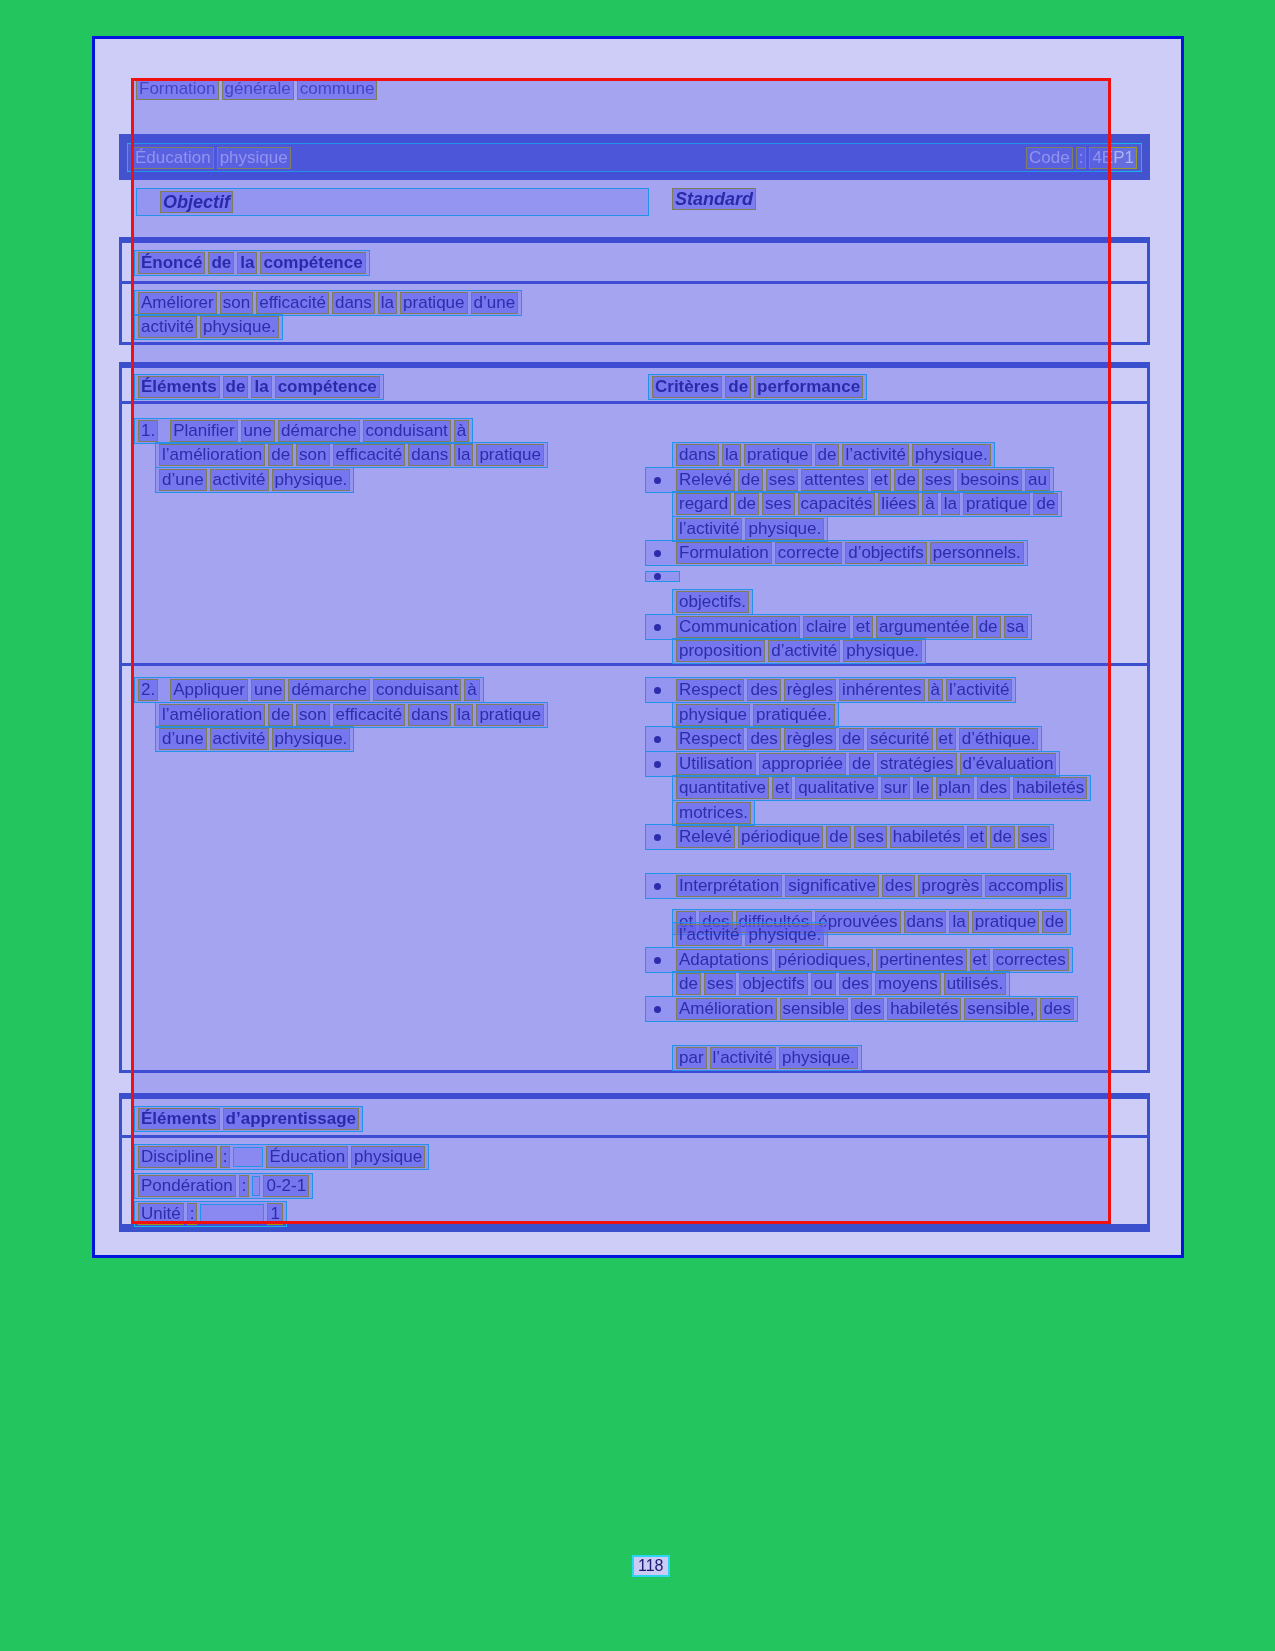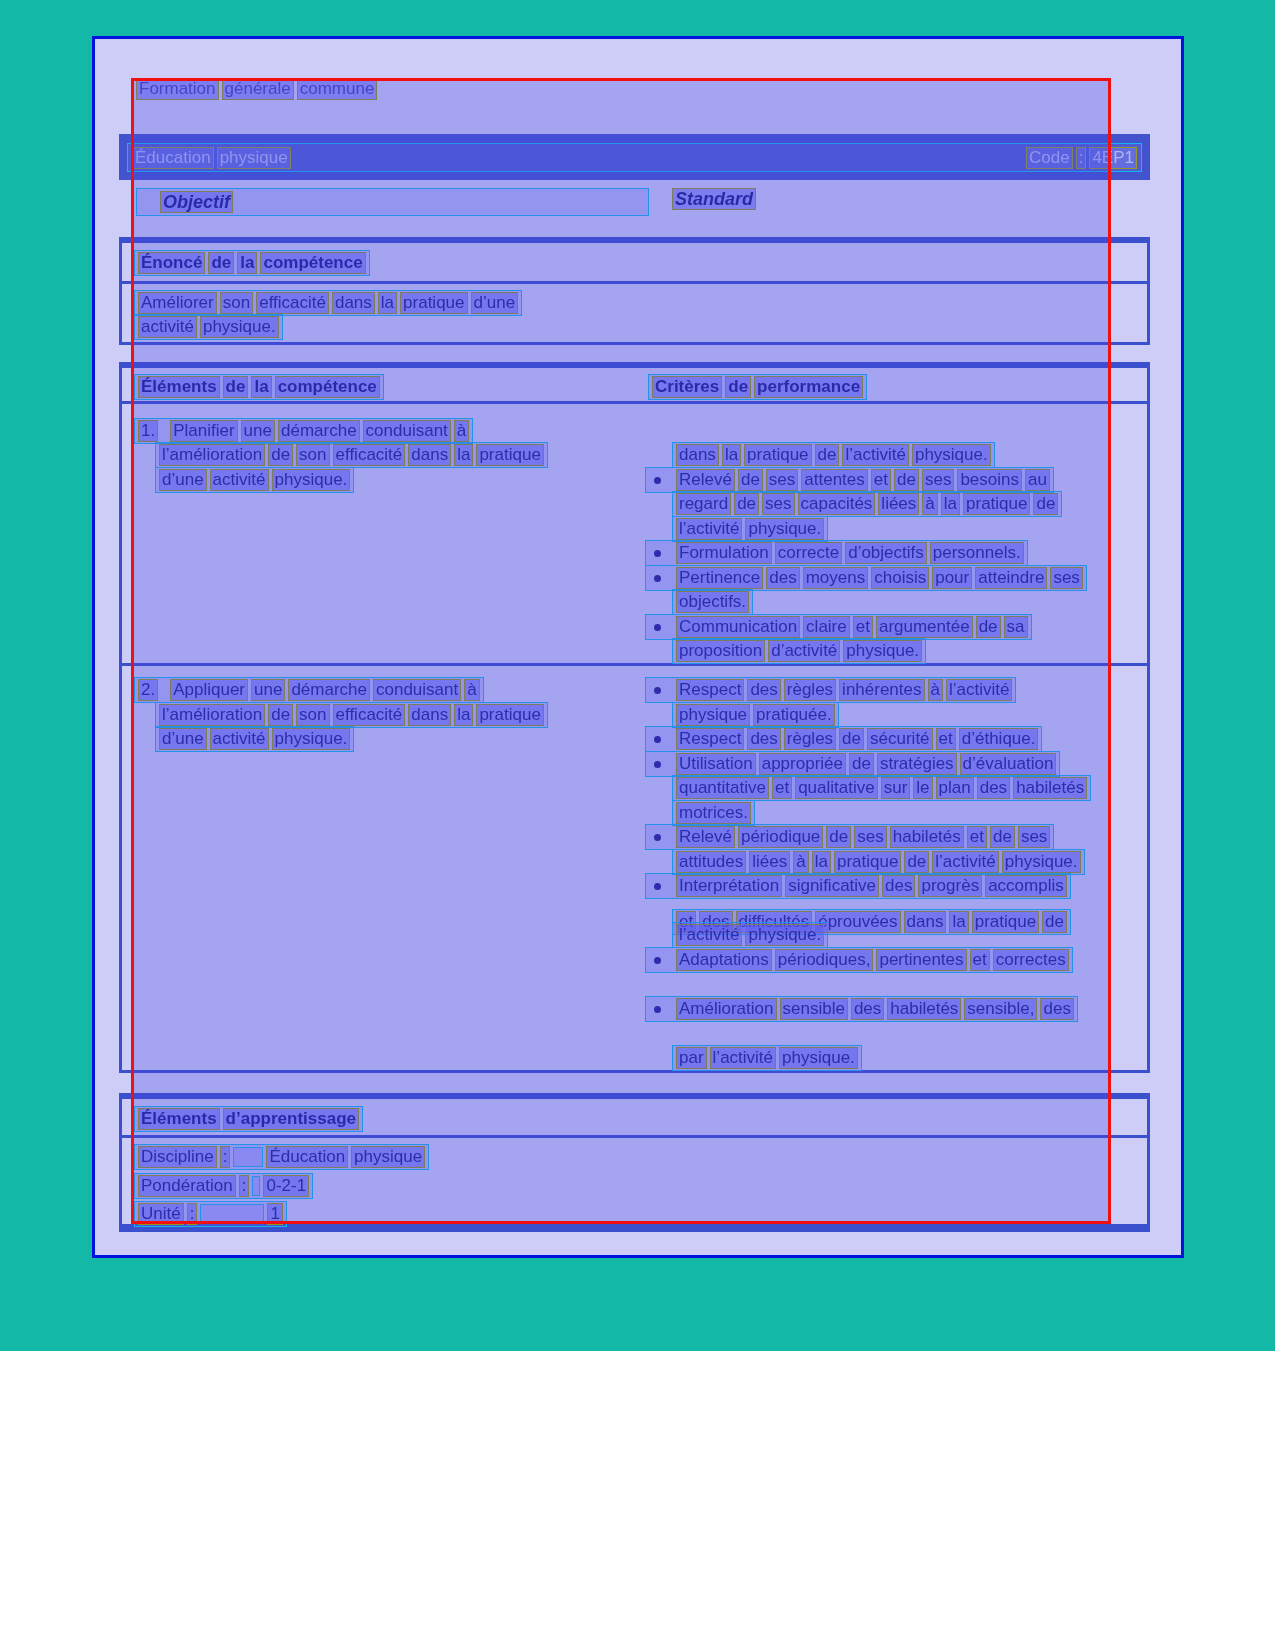--- a/index.html
+++ b/index.html
@@ -1,17 +1,17 @@
 <!DOCTYPE html>
 <html><head>
 <meta charset="utf-8">
 <style>
   html,body{margin:0;padding:0;}
   body{background:#ffffff;font-family:"Liberation Sans","DejaVu Sans",sans-serif;}
-  .screen{position:relative;width:1275px;height:1351px;background:#14b8a6;overflow:hidden;}
+  .screen{position:relative;width:1275px;height:1651px;background:#22c55e;overflow:hidden;}
 
   .pagebox{position:absolute;left:92px;top:36px;width:1086px;height:1216px;
            background:#cdcdf7;border:3px solid #0014dd;}
 
   .bar{position:absolute;left:119px;top:134px;width:1031px;height:46px;background:#4353cd;}
   .bar-lb{position:absolute;left:8px;right:8px;top:9px;bottom:8px;
           border:1px solid #17b4ec;background:rgba(140,140,250,.18);
           display:flex;justify-content:space-between;align-items:center;padding:0 4px;}
 
   .tbl{position:absolute;border:3px solid #3b50cc;border-top-width:6px;background:transparent;}
@@ -145,21 +145,20 @@
   </div>
   <div class="line" style="left:645px;top:540px">
     <span class="lb">
         <span class="bdot"></span>
         <span class="ww"><span class="w">Formulation</span><span class="w">correcte</span><span class="w">d’objectifs</span><span class="w">personnels.</span></span>
       </span>
   </div>
   <div class="line" style="left:645px;top:565px">
     <span class="lb">
         <span class="bdot"></span>
-        <span class="ww"><span class="w">Pertinence</span><span class="w">des</span><span class="w">moyens</span><span class="w">choisis</span><span class="w">pour</span><span class="w">atteindre</span><span class="w">ses</span></span>
       </span>
   </div>
   <div class="line" style="left:672px;top:589px">
     <span class="lb">
         <span class="ww"><span class="w">objectifs.</span></span>
       </span>
   </div>
   <div class="line" style="left:645px;top:614px">
     <span class="lb">
         <span class="bdot"></span>
@@ -221,45 +220,45 @@
     <span class="lb">
         <span class="ww"><span class="w">motrices.</span></span>
       </span>
   </div>
   <div class="line" style="left:645px;top:824px">
     <span class="lb">
         <span class="bdot"></span>
         <span class="ww"><span class="w">Relevé</span><span class="w">périodique</span><span class="w">de</span><span class="w">ses</span><span class="w">habiletés</span><span class="w">et</span><span class="w">de</span><span class="w">ses</span></span>
       </span>
   </div>
-  <div class="line" style="left:672px;top:849px">
-    <span class="lb">
-        <span class="ww"><span class="w">attitudes</span><span class="w">liées</span><span class="w">à</span><span class="w">la</span><span class="w">pratique</span><span class="w">de</span><span class="w">l’activité</span><span class="w">physique.</span></span>
-      </span>
-  </div>
   <div class="line" style="left:645px;top:873px">
     <span class="lb">
         <span class="bdot"></span>
         <span class="ww"><span class="w">Interprétation</span><span class="w">significative</span><span class="w">des</span><span class="w">progrès</span><span class="w">accomplis</span></span>
       </span>
   </div>
   <div class="line" style="left:672px;top:909px">
     <span class="lb">
         <span class="ww"><span class="w">et</span><span class="w">des</span><span class="w">difficultés</span><span class="w">éprouvées</span><span class="w">dans</span><span class="w">la</span><span class="w">pratique</span><span class="w">de</span></span>
       </span>
   </div>
   <div class="line" style="left:672px;top:922px">
     <span class="lb">
         <span class="ww"><span class="w">l’activité</span><span class="w">physique.</span></span>
       </span>
   </div>
   <div class="line" style="left:645px;top:947px">
     <span class="lb">
         <span class="bdot"></span>
         <span class="ww"><span class="w">Adaptations</span><span class="w">périodiques,</span><span class="w">pertinentes</span><span class="w">et</span><span class="w">correctes</span></span>
+      </span>
+  </div>
+  <div class="line" style="left:672px;top:971px">
+    <span class="lb">
+        <span class="ww"><span class="w">de</span><span class="w">ses</span><span class="w">objectifs</span><span class="w">ou</span><span class="w">des</span><span class="w">moyens</span><span class="w">utilisés.</span></span>
       </span>
   </div>
   <div class="line" style="left:645px;top:996px">
     <span class="lb">
         <span class="bdot"></span>
         <span class="ww"><span class="w">Amélioration</span><span class="w">sensible</span><span class="w">des</span><span class="w">habiletés</span><span class="w">sensible,</span><span class="w">des</span></span>
       </span>
   </div>
   <div class="line" style="left:672px;top:1045px">
     <span class="lb">

